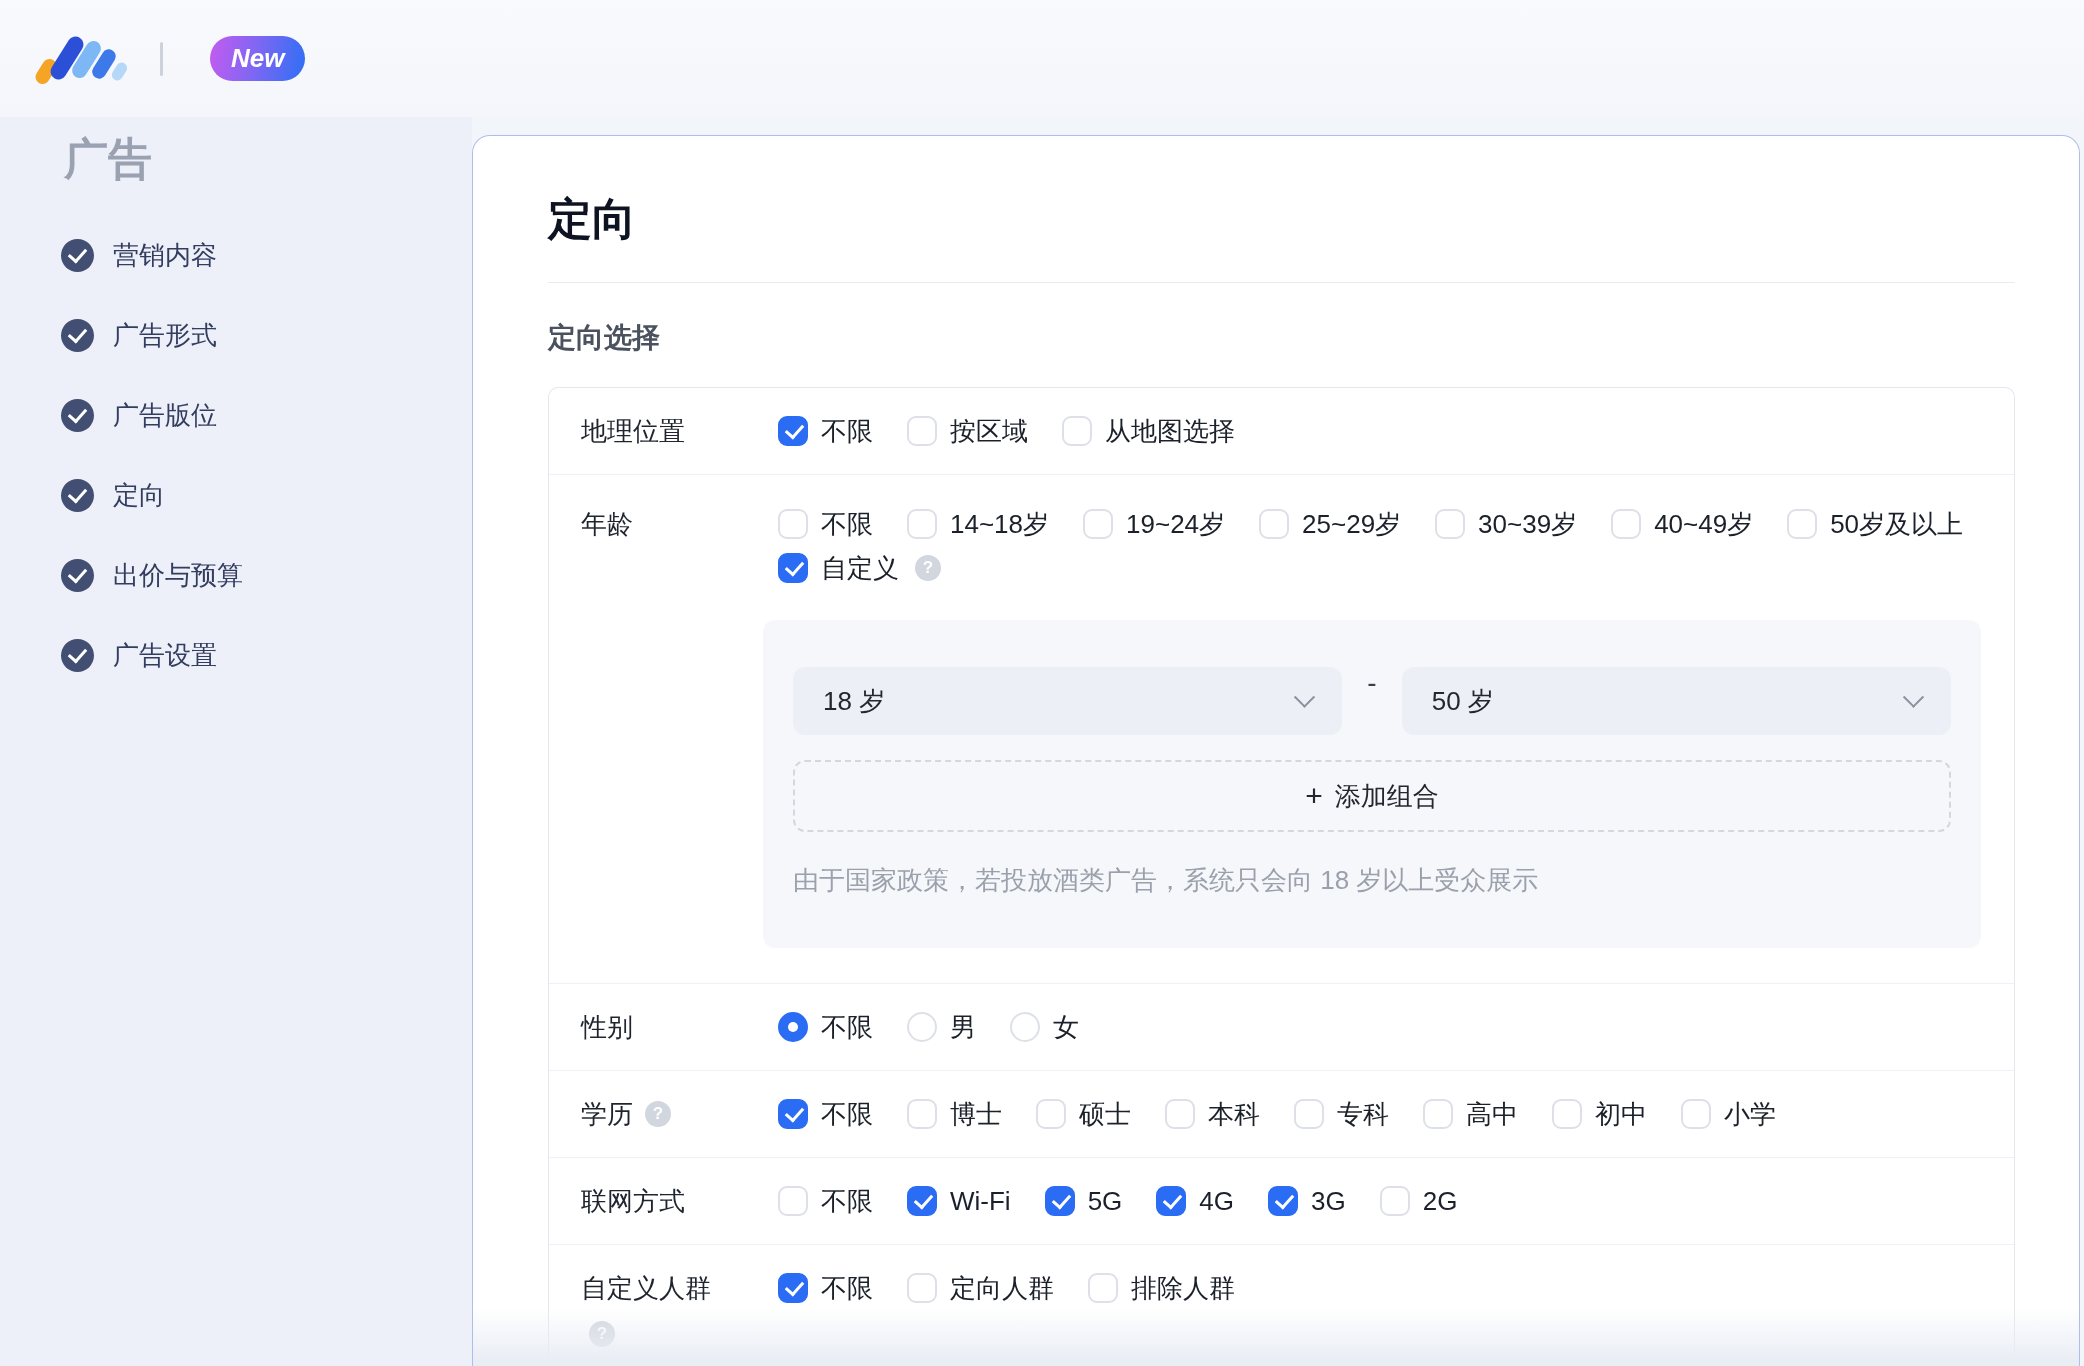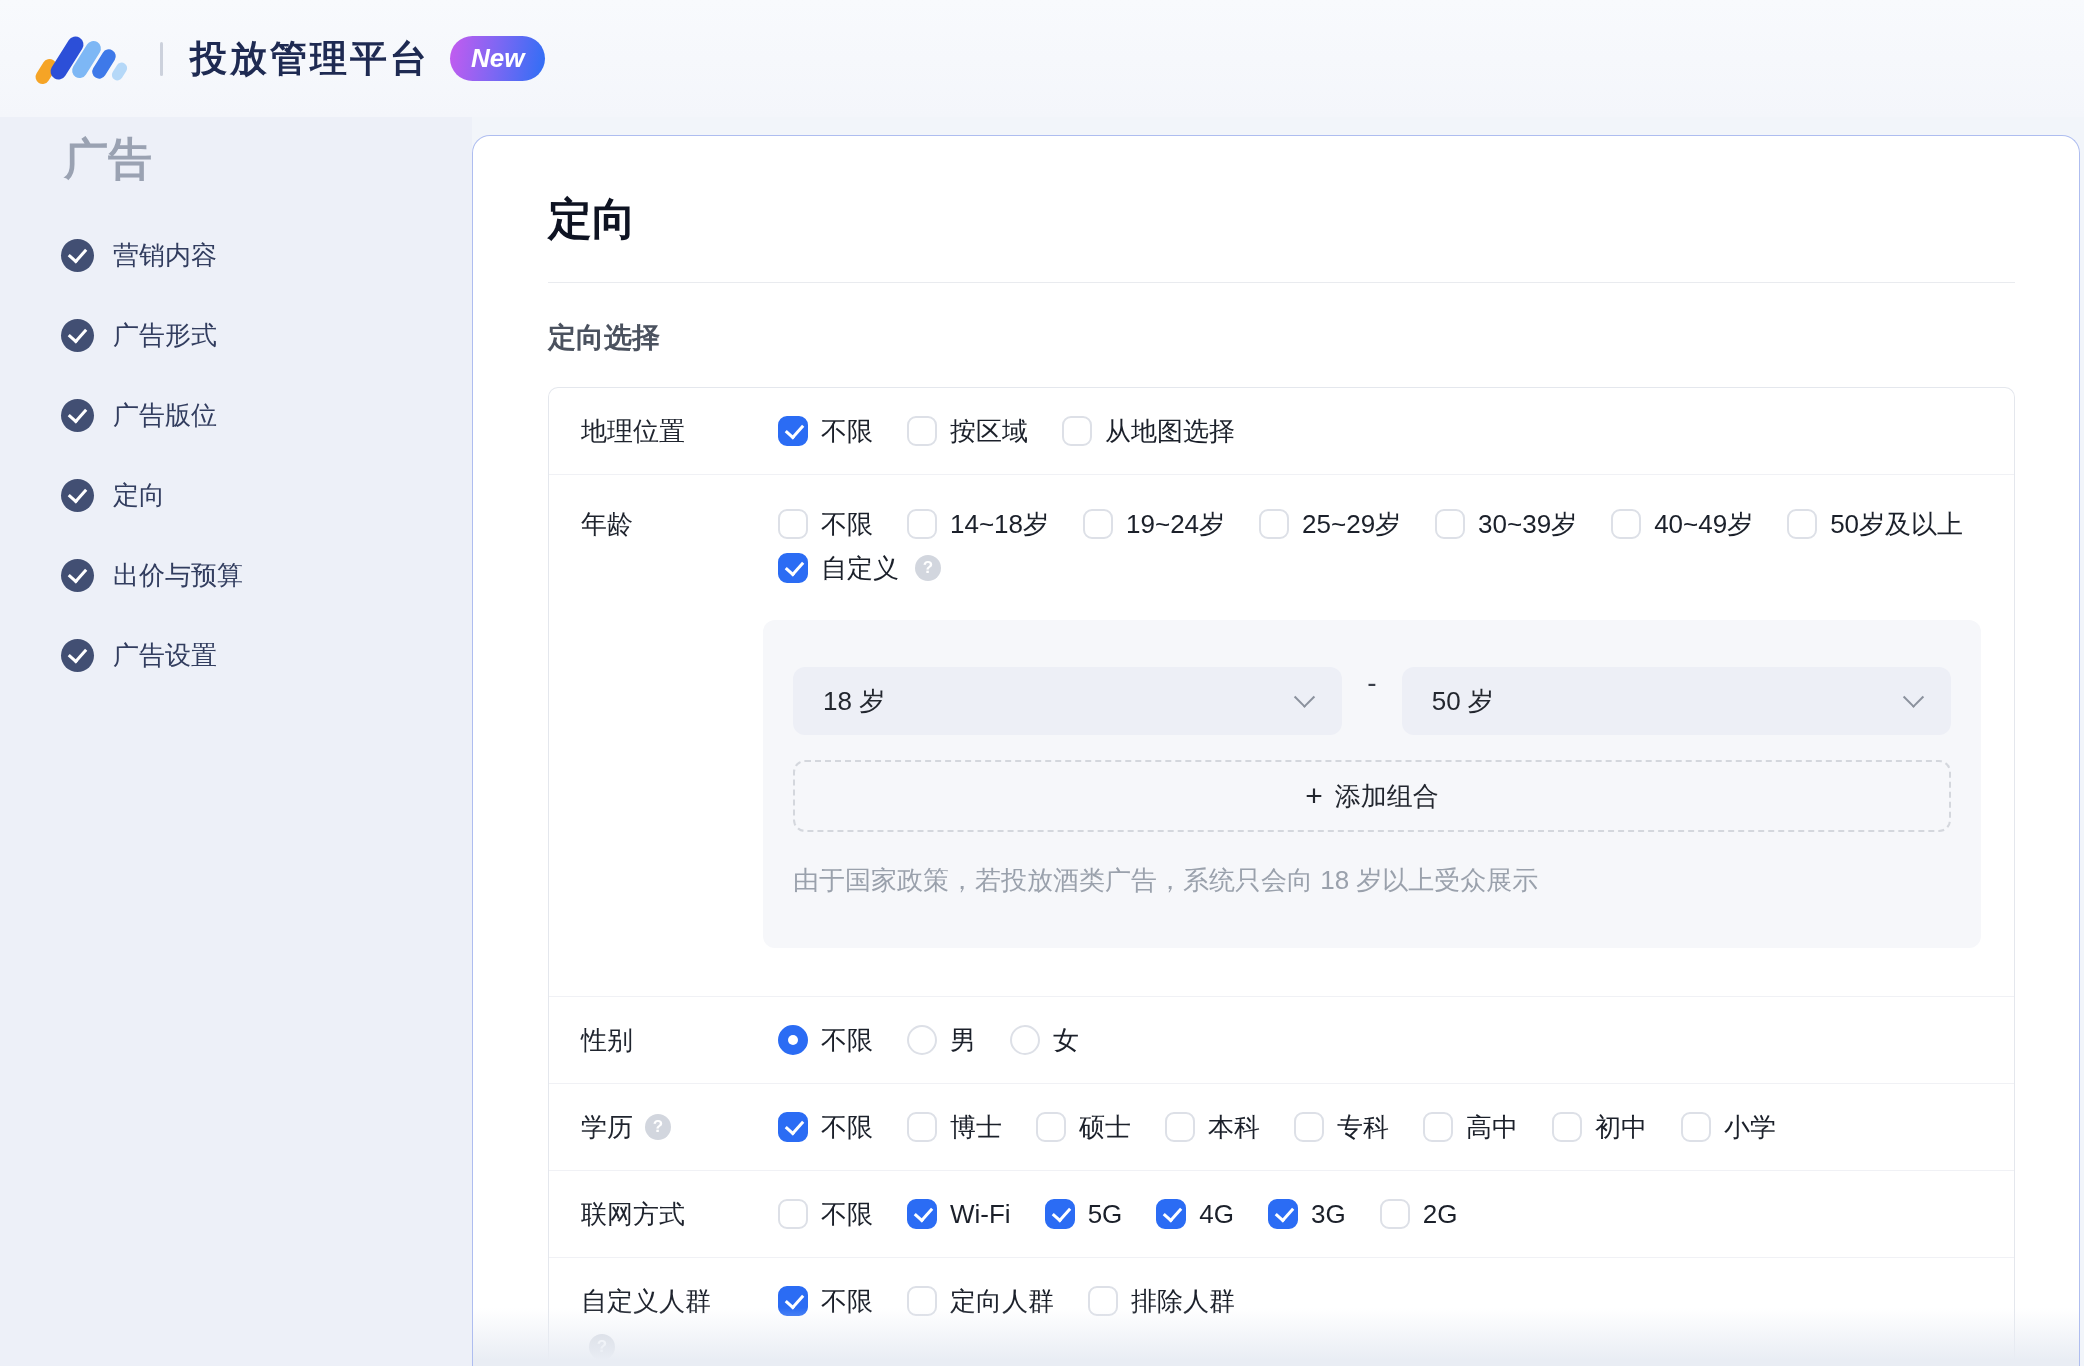--- a/index.html
+++ b/index.html
@@ -47,21 +47,21 @@
   .page-title { font-size:44px; font-weight:700; color:#0e1322; line-height:50px;
     margin-bottom:38px; }
   .title-divider { height:1px; background:#e9ebef; margin-bottom:36px; }
   .section-label { font-size:28px; font-weight:600; color:#4b525f; margin-bottom:30px; }
 
   .group-box { border:1px solid #e4e7ed; border-bottom:none;
     border-radius:10px 10px 0 0; min-height:1000px; }
   .row { display:flex; align-items:flex-start; padding:28px 33px 28px 32px;
     border-bottom:1px solid #f0f1f5; }
   .row:last-child { border-bottom:none; }
-  .row-age { padding-top:34px; padding-bottom:48px; }
+  .row-age { padding-top:34px; padding-bottom:35px; }
   .row-label { width:197px; flex:none; font-size:26px; line-height:30px;
     color:#1f242e; font-weight:500; display:flex; align-items:center; gap:12px; }
   .row-label.stacked { flex-direction:column; align-items:flex-start; gap:18px; }
   .row-content { flex:1; min-width:0; }
 
   .opts { display:flex; flex-wrap:wrap; align-items:center; gap:34px; }
   .opt { display:flex; align-items:center; gap:13px; cursor:pointer;text-align:center; }
   .cb { width:30px; height:30px; border-radius:9px; border:2px solid #dde0e7;
     background:#fff; position:relative; flex:none; }
   .opt.on .cb { background:#2b6cf4; border-color:#2b6cf4; }
@@ -100,21 +100,20 @@
 
 <div class="header">
   <div class="logo">
     <span class="bar bar1"></span>
     <span class="bar bar2"></span>
     <span class="bar bar3"></span>
     <span class="bar bar4"></span>
     <span class="bar bar5"></span>
   </div>
   <span class="brand-sep"></span>
-  <span class="brand-title">投放管理平台</span>
   <span class="badge-new">New</span>
 </div>
 
 <div class="sidebar">
   <div class="side-title">广告</div>
 
   <div class="nav-item">
     <span class="check-badge"></span>
     <span class="nav-label">营销内容</span>
   </div>

